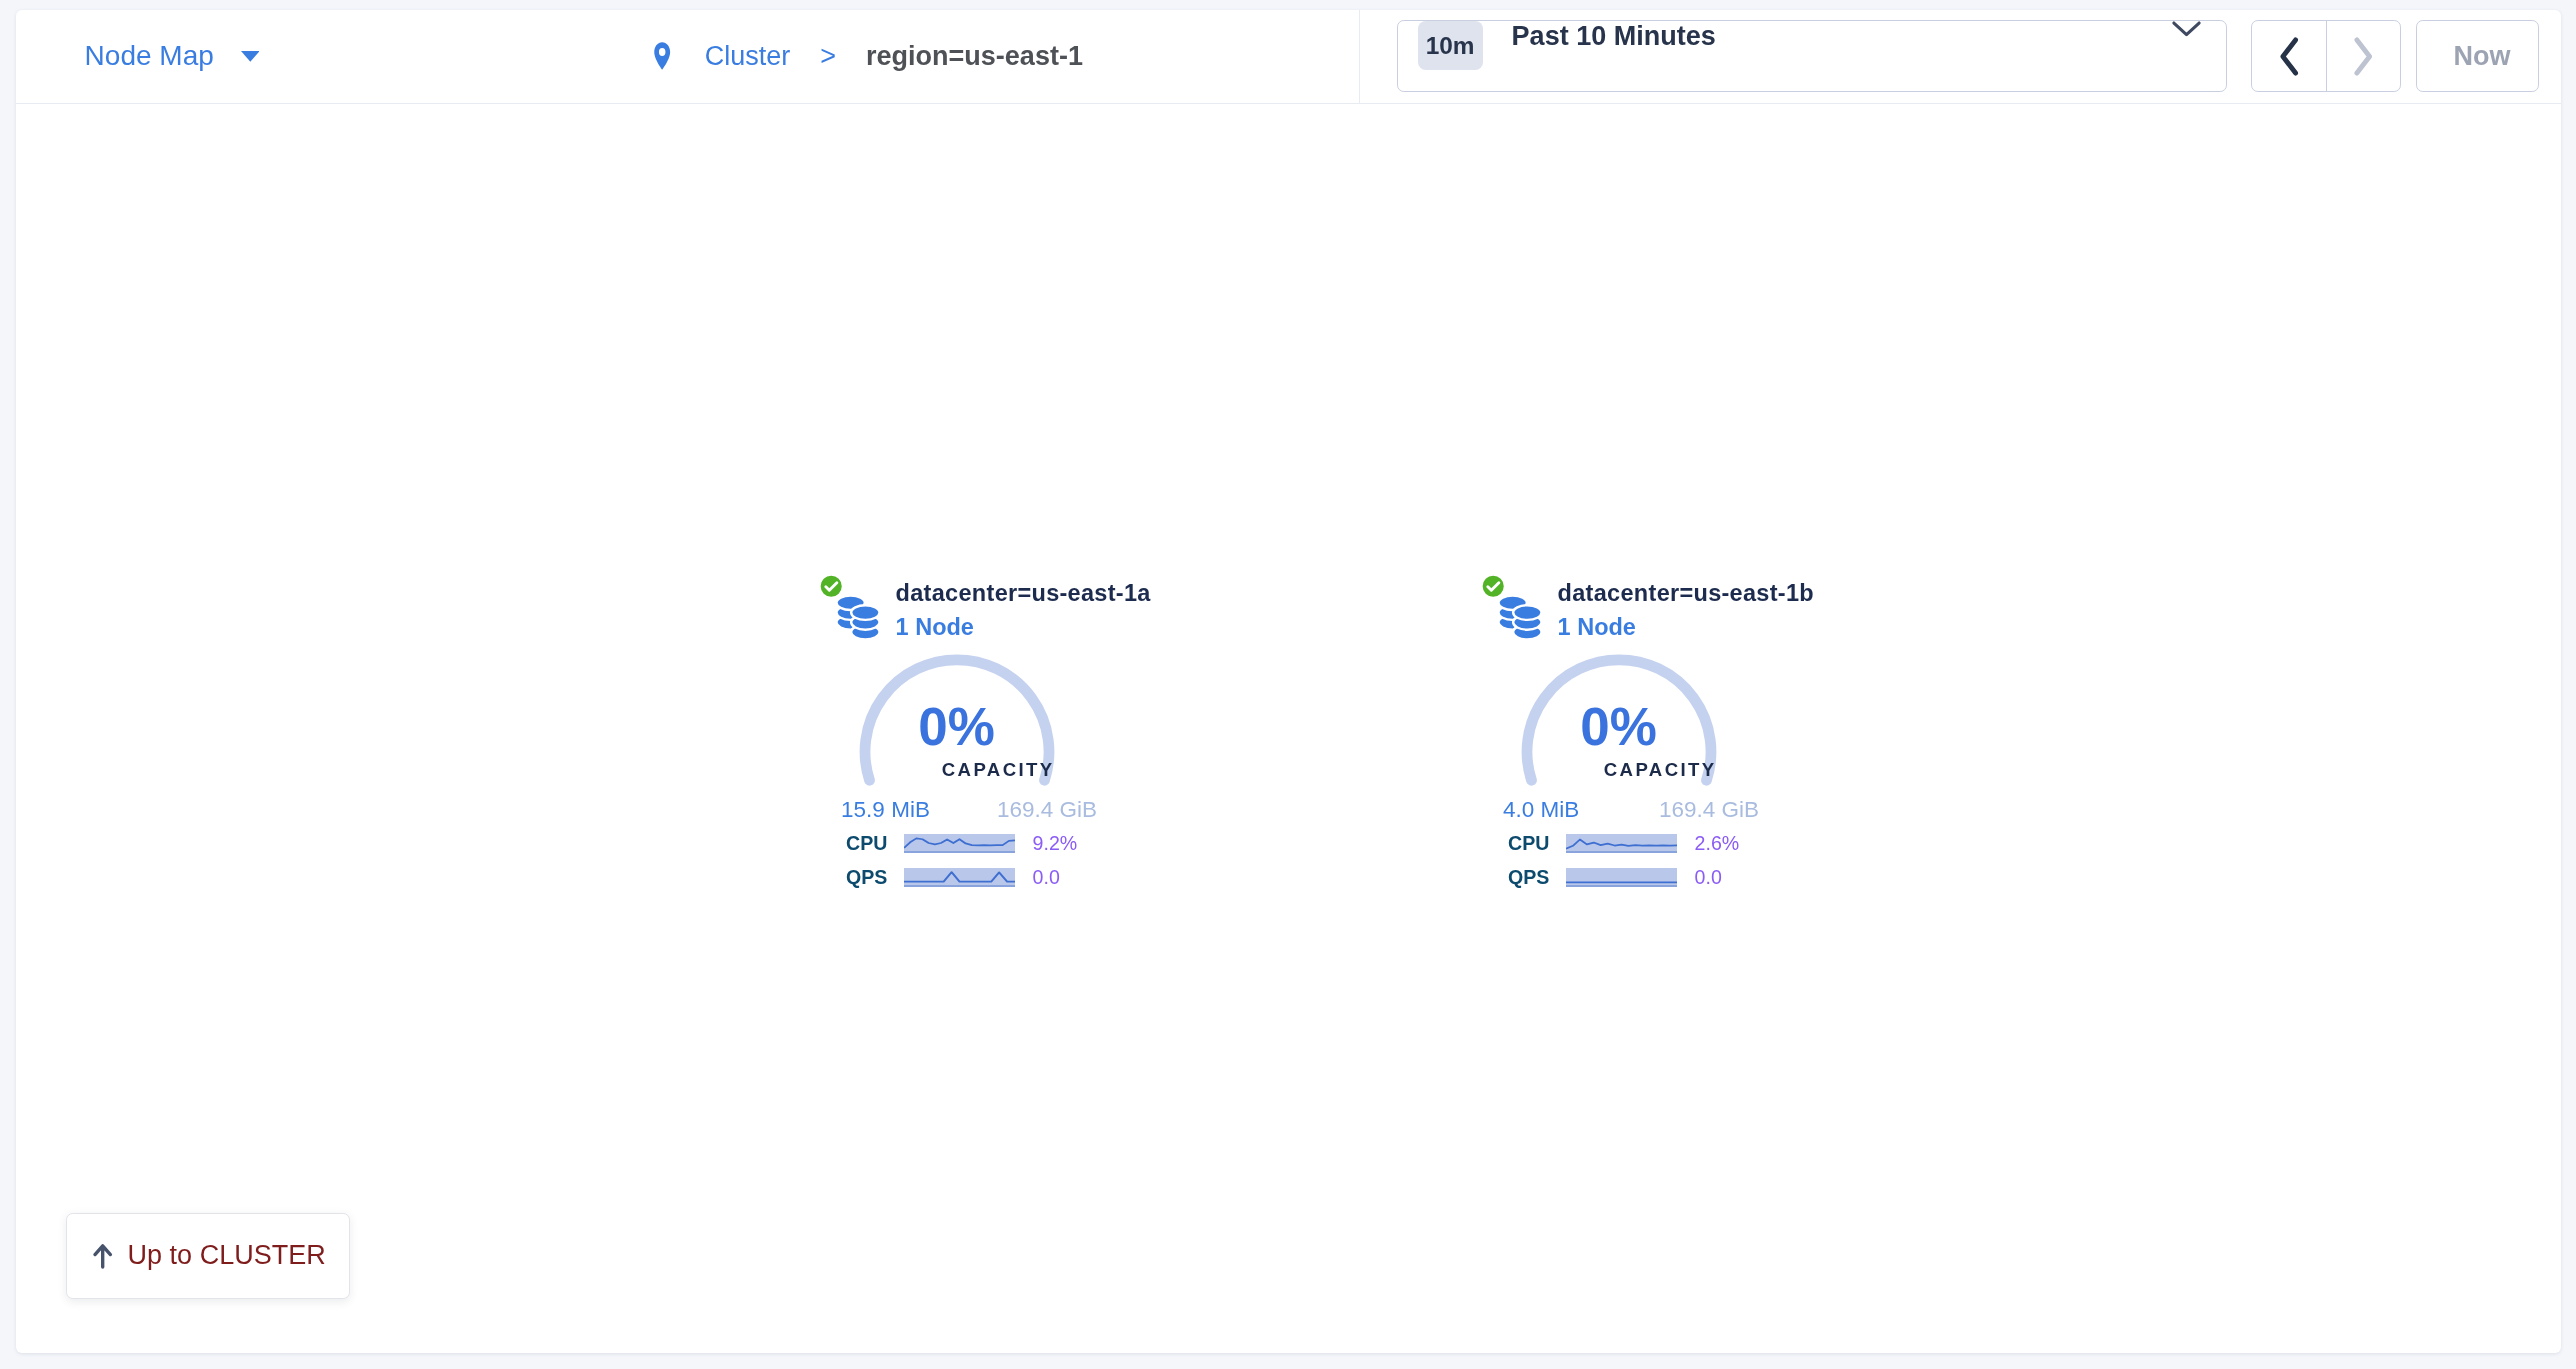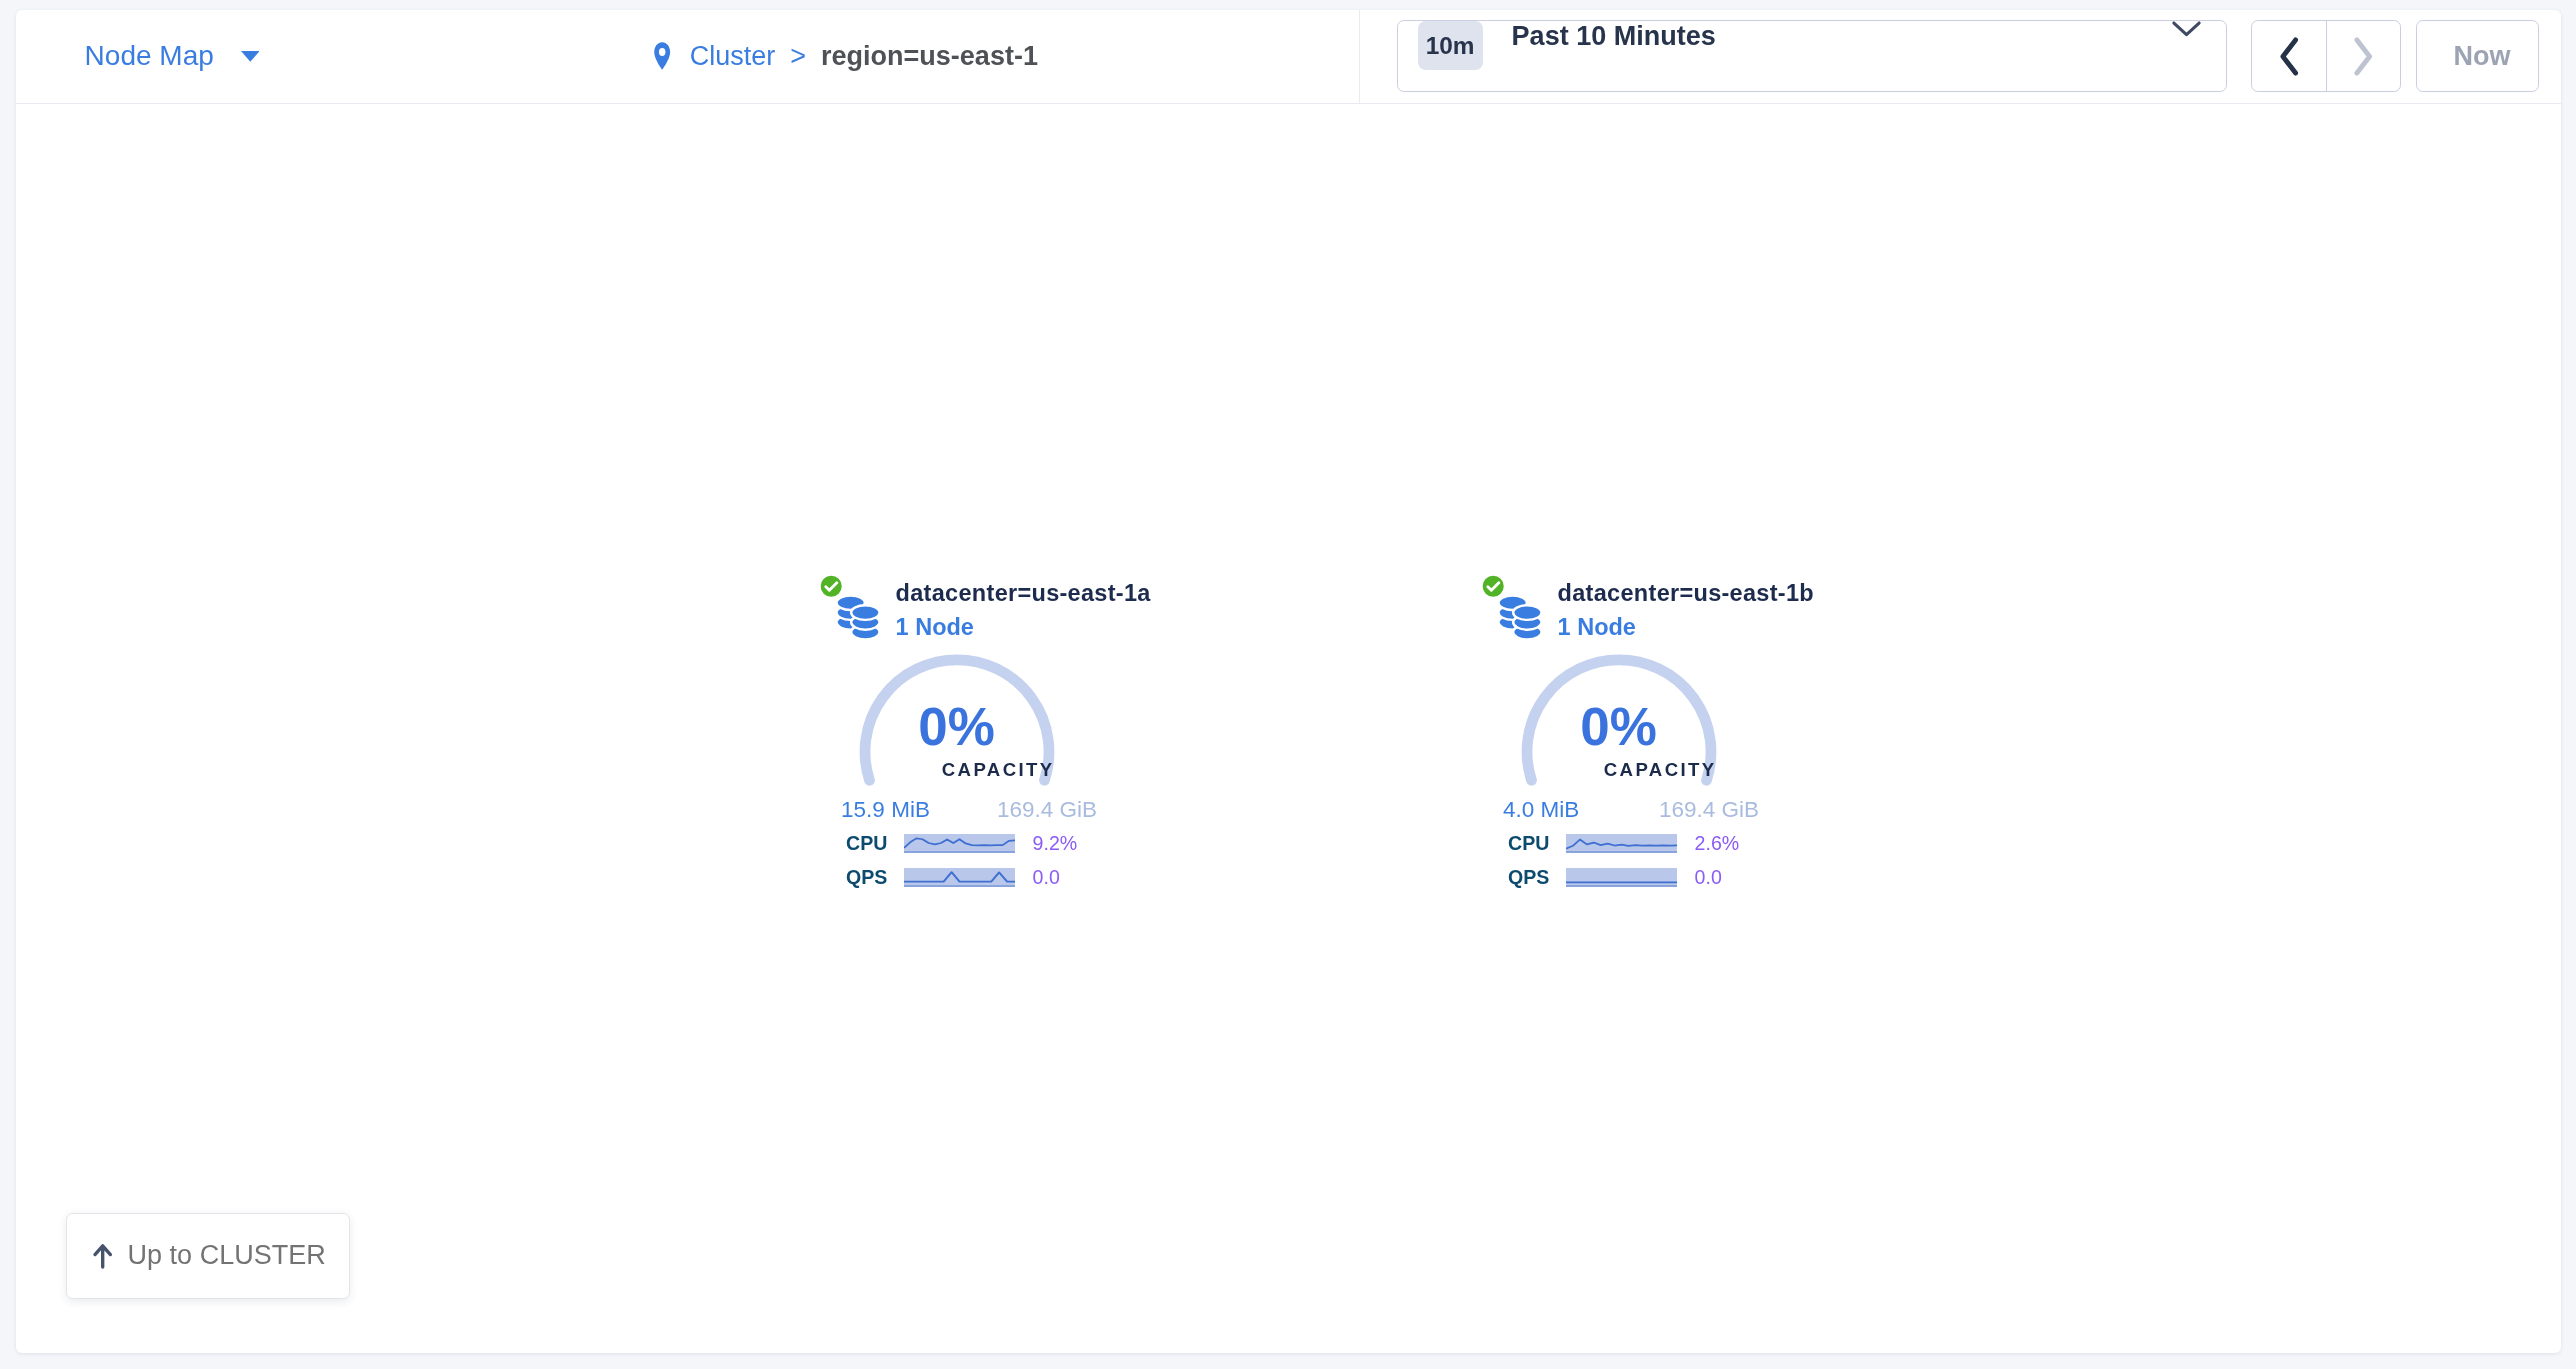--- a/index.html
+++ b/index.html
@@ -8,21 +8,21 @@
   .app { position:relative; width:2576px; height:1369px; background:#f4f6fa; }
 
   .panel { position:absolute; left:15.6px; top:9.8px; width:2545px; height:1343px;
            background:#ffffff; border-radius:5.9px; box-shadow:0 1px 3.9px rgba(80,90,120,0.14); }
 
   
   .hdr { position:relative; height:94px; border-bottom:1px solid #e8ebf2;
          display:flex; align-items:center; }
   .view-sel { display:flex; align-items:center; gap:27px; margin-left:69px; cursor:pointer; }
   .view-sel .lbl { color:#3a7de1; font-size:28px; }
-  .crumb { display:flex; align-items:center; margin-left:391px; font-size:27px; gap:15px; }
+  .crumb { display:flex; align-items:center; margin-left:391px; font-size:27px; gap:30px; }
   .crumb .pin { display:flex; align-items:center; }
   .crumb .link { color:#3a7de1; cursor:pointer; }
   .crumb .sep { color:#3a7de1; }
   .crumb .cur { color:#4e5156; font-weight:700; }
 
   .hdr-right { margin-left:auto; height:100%; border-left:1px solid #e8ebf2;
                display:flex; align-items:center; padding:0 21.5px 0 37px; }
   .dropdown { width:830px; height:72px; border:1px solid #c9cfe0; border-radius:6.8px;
               display:flex; cursor:pointer; background:#fff; }
   .badge { margin-left:19.6px; width:65px; height:49px; background:#dfe3ee; border-radius:7.8px;
@@ -65,21 +65,21 @@
   .m1 { top:294px; }
   .m-label { width:58px; font-size:19.6px; font-weight:700; color:#0c4a6e; }
   .spark { width:111px; height:18.6px; background:#b9c8ea; border-bottom:2px solid #89a3dc; display:block; }
   .m-value { margin-left:17.6px; font-size:19.6px; font-weight:400; color:#8b5cf6; }
 
   
   .up-btn { position:absolute; left:50px; top:1203px; width:284px; height:86px;
             background:#fff; border:1px solid #e2e4ea; border-radius:6.8px;
             box-shadow:0 2.9px 8.8px rgba(60,70,90,0.10);
             display:flex; align-items:center; justify-content:center; gap:12.7px;
-            font-size:27px; color:#737373; cursor:pointer; }
+            font-size:27px; color:#7f1d1d; cursor:pointer; }
 </style>
 </head>
 <body>
 
 <div class="app">
   <div class="panel">
 
     <div class="hdr">
       <div class="view-sel">
         <span class="lbl">Node Map</span>

